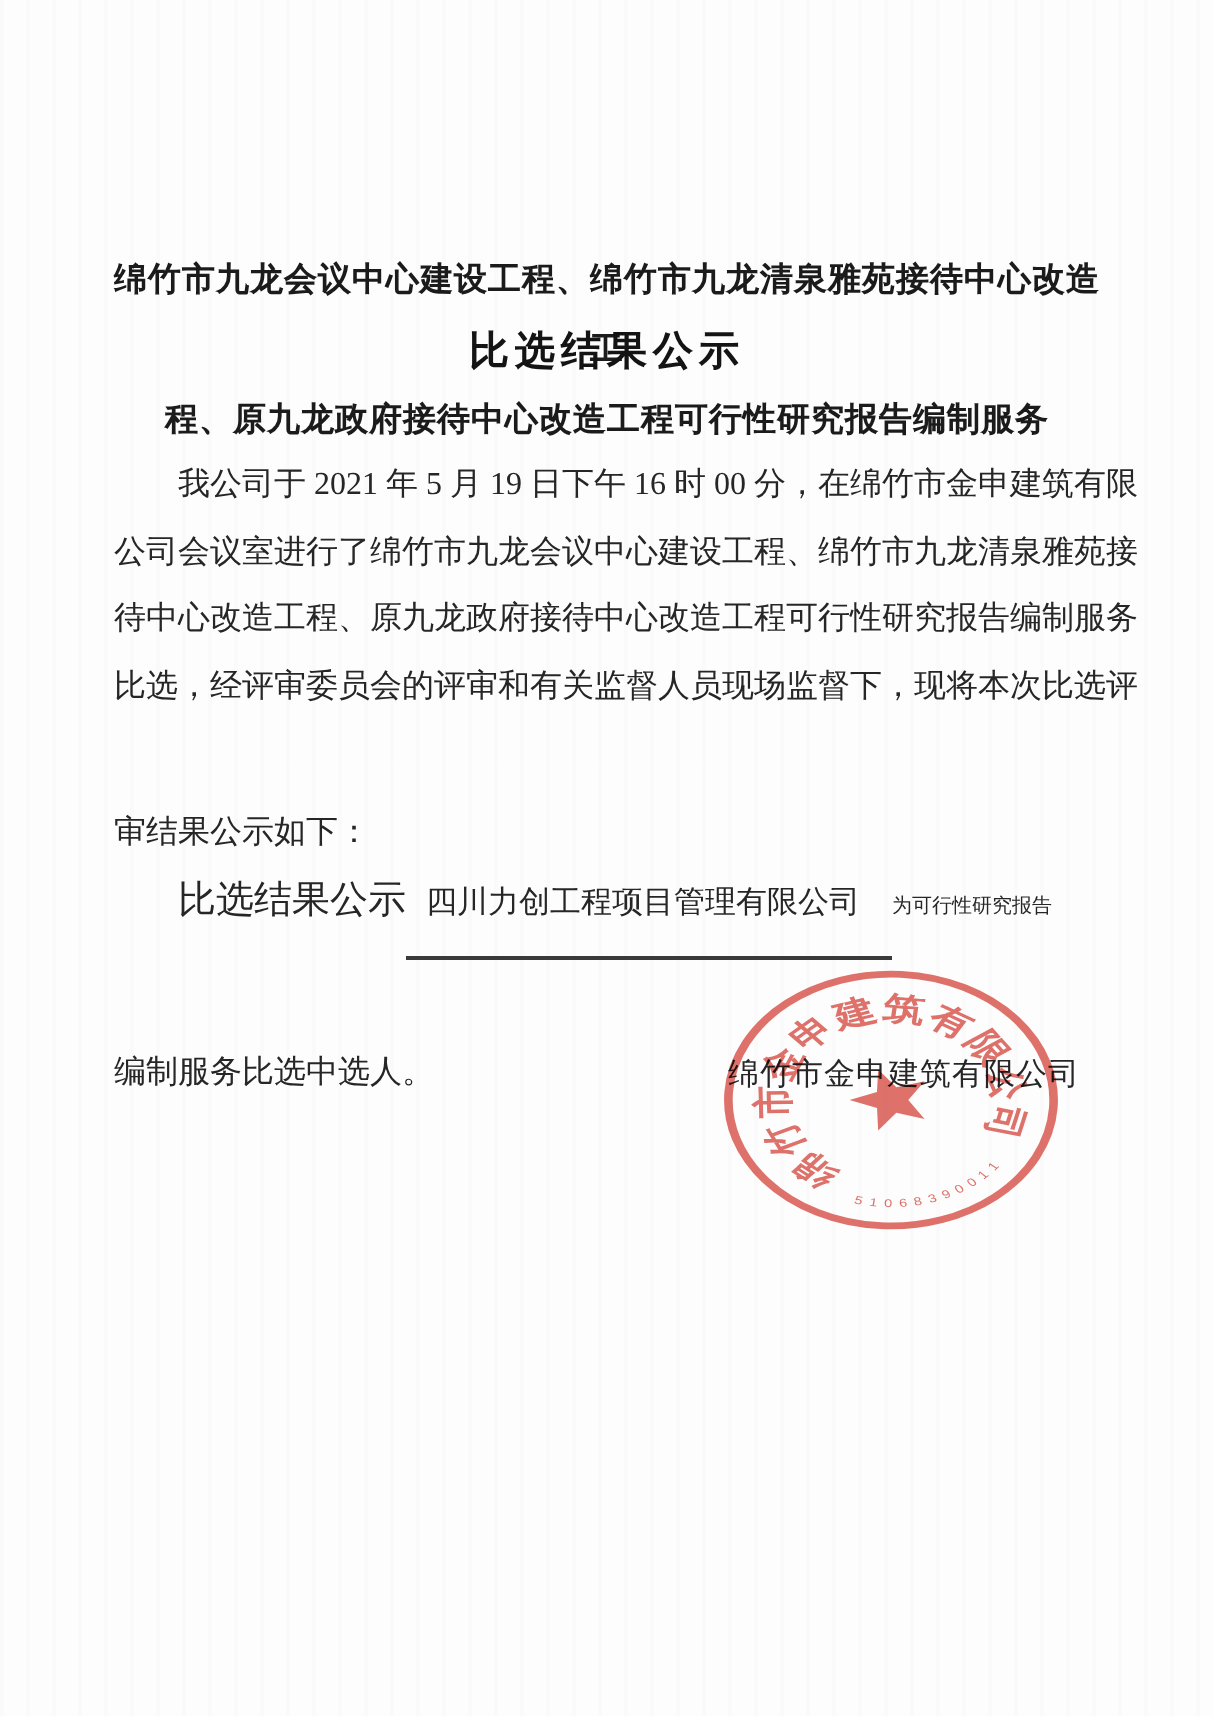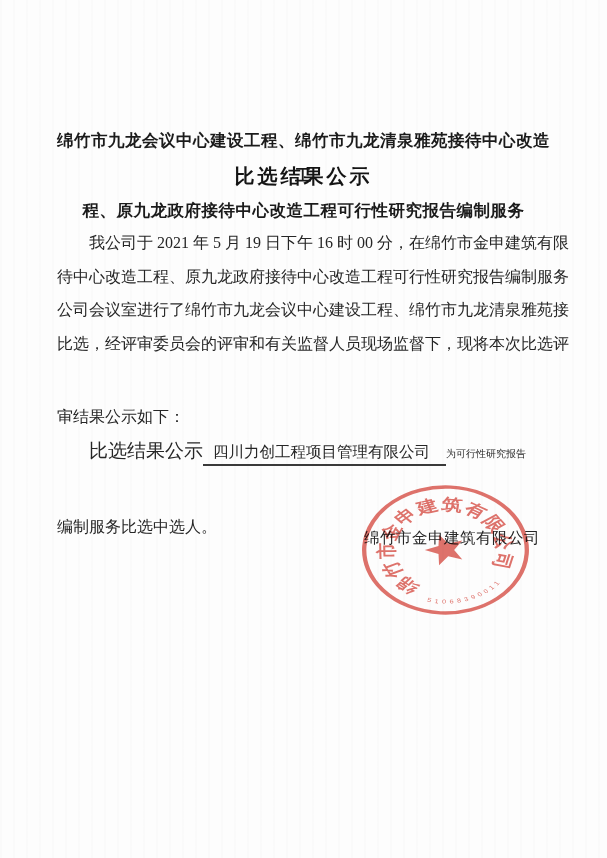--- a/index.html
+++ b/index.html
@@ -41,21 +41,21 @@
     text-align:justify;
   }
   .body-line { text-align:justify; text-align-last:justify; white-space:nowrap; }
   .body-line.last { text-align-last:left;margin-top:40px; }
   .indent { padding-left:32px; }
   .result-line { white-space:nowrap; }
   .result-prefix { font-size:19px; }
   .underlined-company {
     font-size:15.5px;
     border-bottom:2px solid #3a3a3a;
-    padding:0 16px 2px 10px;
+    padding:0 16px 16px 10px;
     display:inline-block;
     line-height:20px;
   }
   .result-suffix { font-size:10px; }
   .signature-block {
     position:absolute; top:521px; left:340px;
     font-size:15.5px; line-height:34px;
     color:#262626;
     letter-spacing:0.5px;
     margin-left:24px;
@@ -88,22 +88,22 @@
 
   <div class="title-block">
     <div>绵竹市九龙会议中心建设工程、绵竹市九龙清泉雅苑接待中心改造工</div>
     <div>程、原九龙政府接待中心改造工程可行性研究报告编制服务</div>
   </div>
 
   <div class="subtitle">比选结果公示</div>
 
   <div class="body-block">
     <div class="body-line indent">我公司于 2021 年 5 月 19 日下午 16 时 00 分，在绵竹市金申建筑有限</div>
+    <div class="body-line">公司会议室进行了绵竹市九龙会议中心建设工程、绵竹市九龙清泉雅苑接</div>
     <div class="body-line">待中心改造工程、原九龙政府接待中心改造工程可行性研究报告编制服务</div>
-    <div class="body-line">公司会议室进行了绵竹市九龙会议中心建设工程、绵竹市九龙清泉雅苑接</div>
     <div class="body-line">比选，经评审委员会的评审和有关监督人员现场监督下，现将本次比选评</div>
     <div class="body-line last">审结果公示如下：</div>
 
     <div class="result-line indent">
       <span class="result-prefix">比选结果公示</span><span class="underlined-company">四川力创工程项目管理有限公司</span><span class="result-suffix">为可行性研究报告</span>
     </div>
     <div class="body-line last">编制服务比选中选人。</div>
   </div>
 
   <div class="signature-block">

